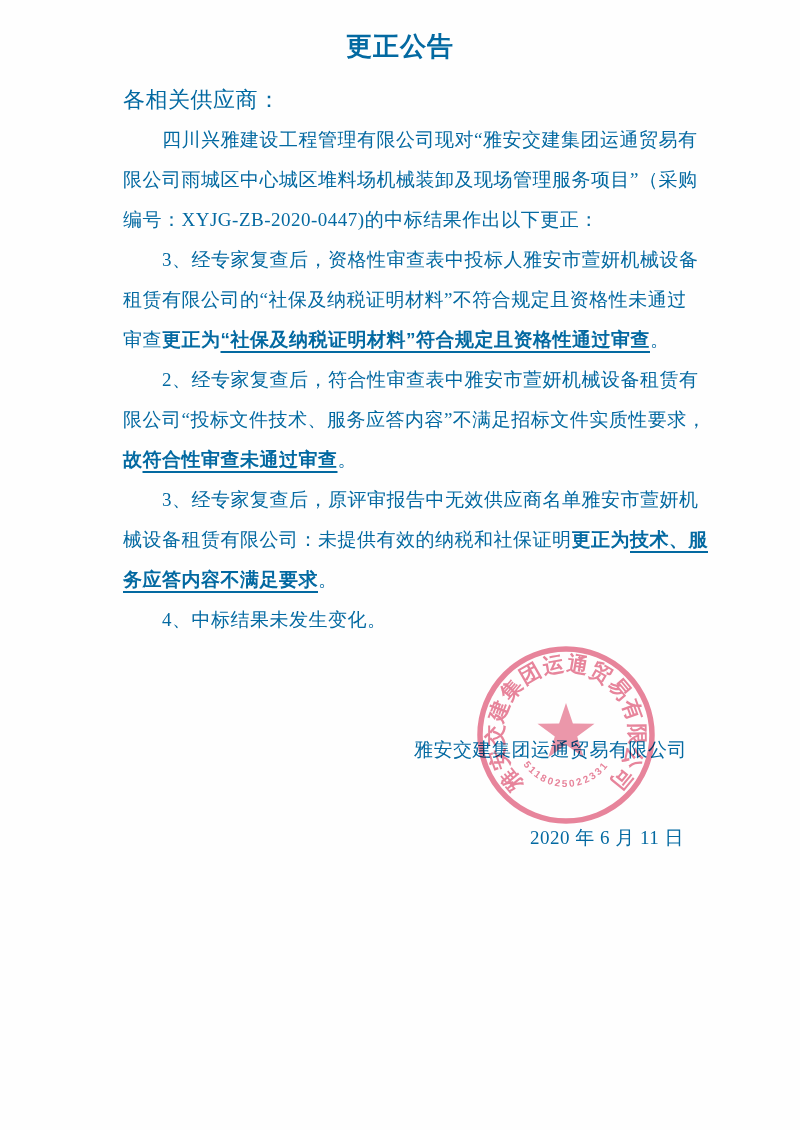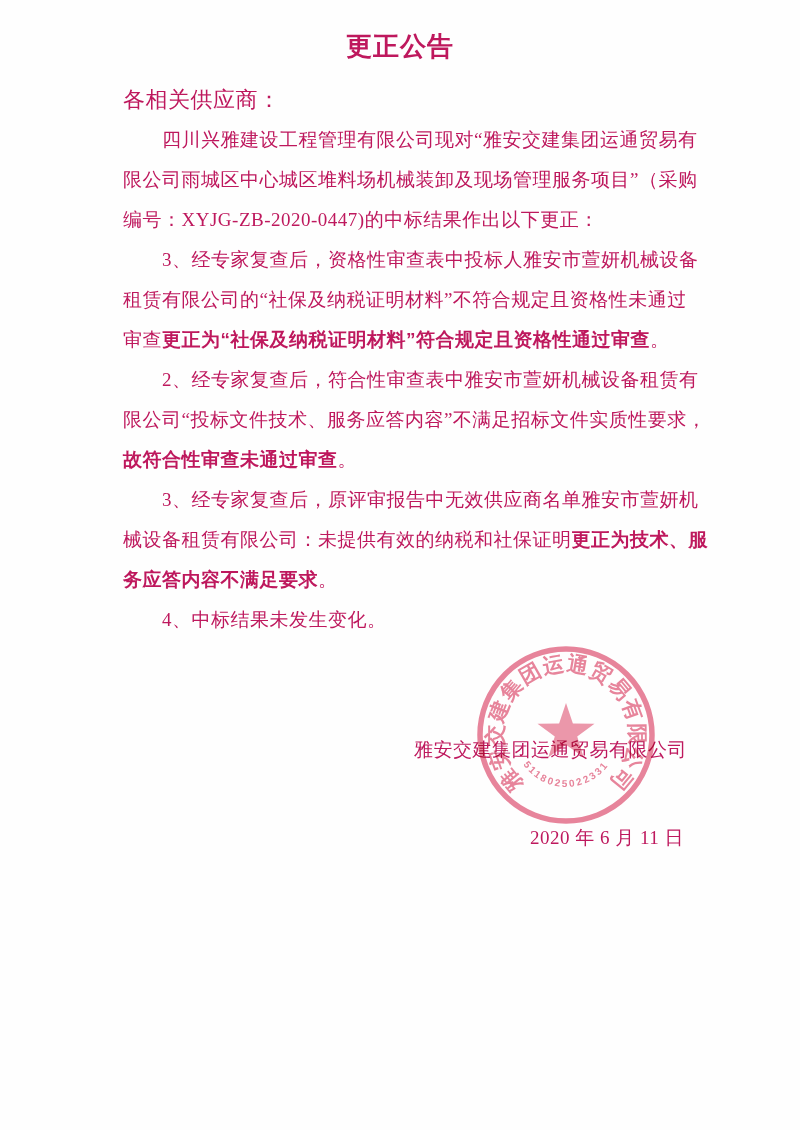--- a/index.html
+++ b/index.html
@@ -1,21 +1,21 @@
 <!DOCTYPE html>
 <html><head>
 <meta charset="utf-8">
 <style>
   html, body { margin: 0; padding: 0; background: #ffffff; }
   .page {
     position: relative;
     width: 800px;
     height: 1130px;
     background: #fefefe;
-    color: #be185d;
+    color: #0369a1;
     font-family: "Liberation Serif", "DejaVu Serif", serif;
     overflow: hidden;
   }
   .title {
     position: absolute;
     top: 27px; left: 0;
     width: 100%;
     height: 40px; line-height: 40px;
     text-align: center;
     font-size: 26px;
@@ -40,20 +40,21 @@
     font-size: 19px;
     letter-spacing: 0.5px;
     white-space: nowrap;
   }
   .line.indent { padding-left: 39px; }
   .run.b {
     font-weight: bold;
     font-family: "Liberation Sans", "DejaVu Sans", sans-serif;
   }
   .run.u {
+    text-decoration: underline;
     text-decoration-thickness: 1.8px;
     text-underline-offset: 5px;
   }
   .signature {
     position: absolute;
     right: 113px; top: 737px;
     height: 26px; line-height: 26px;
     font-size: 19px;
     letter-spacing: 0.5px;
     white-space: nowrap;

